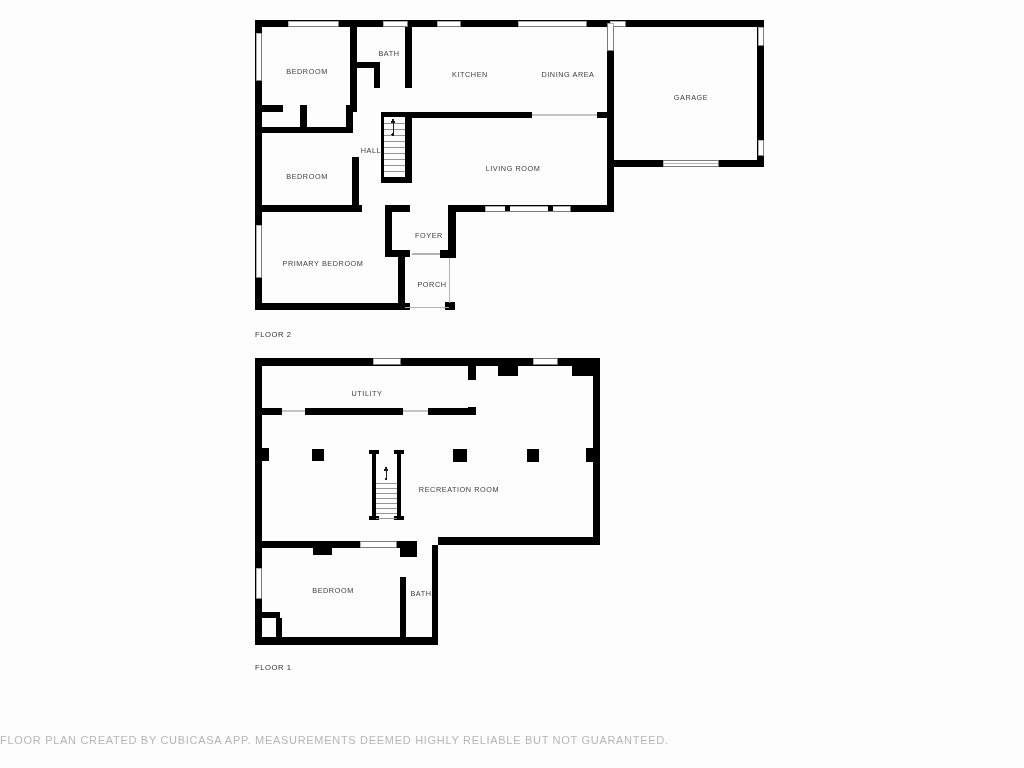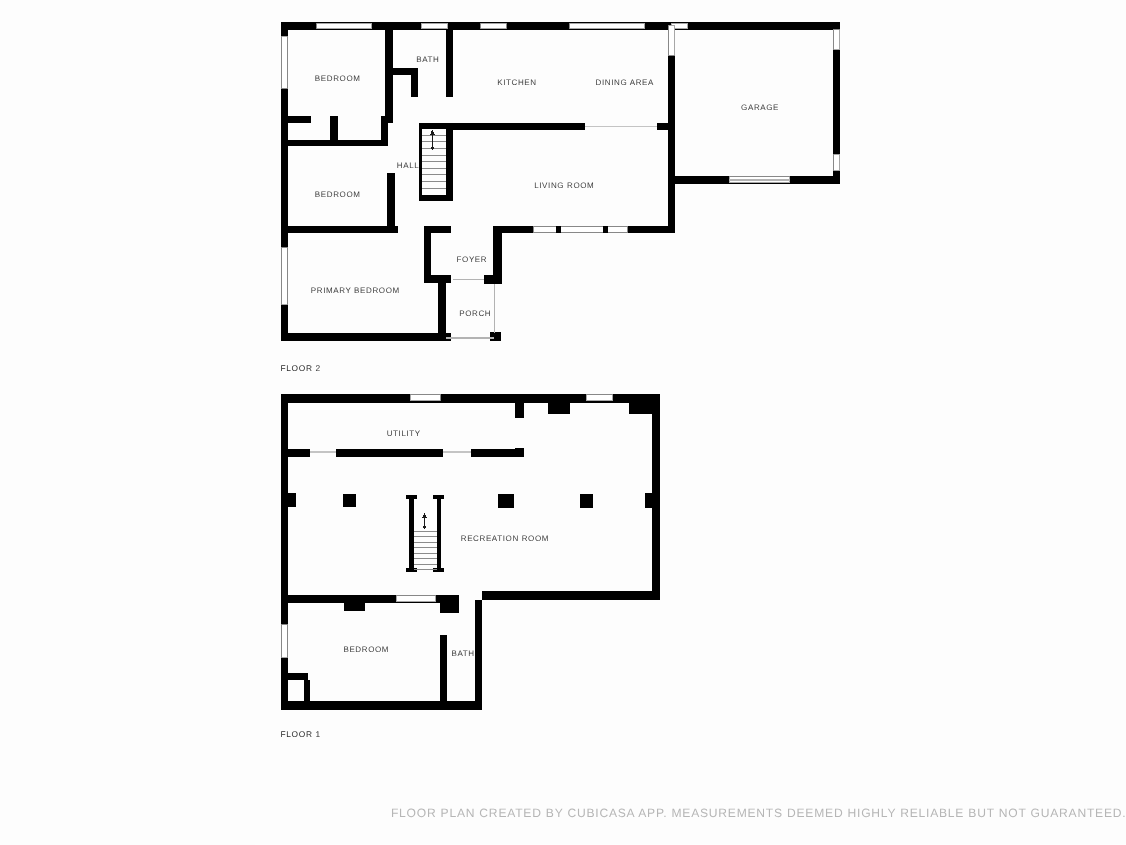--- a/index.html
+++ b/index.html
@@ -8,21 +8,21 @@
   svg{position:absolute;left:0;top:0;}
   .wall{fill:#000;}
   .win{fill:#fff;stroke:#9b9b9b;stroke-width:0.8;}
   .openline{fill:#c4c4c4;}
   .tread{stroke:#8a8a8a;stroke-width:0.9;}
   .thin{stroke:#b3b3b3;stroke-width:1.4;fill:none;}
   .roomlabel{fill:#3d3d3d;font-size:7.3px;letter-spacing:0.55px;text-anchor:middle;
              font-family:"Liberation Sans",sans-serif;}
   .floorlabel{fill:#2e2e2e;font-size:7.6px;letter-spacing:0.6px;text-anchor:start;
               font-family:"Liberation Sans",sans-serif;}
-  .footer{position:absolute;left:0;top:734px;width:1024px;text-align:right;
+  .footer{position:absolute;left:0;top:734px;width:1024px;text-align:left;
           color:#b6b6b6;font-size:11px;letter-spacing:0.7px;}
   .arrowline{stroke:#1a1a1a;stroke-width:1;}
 </style>
 </head>
 <body>
 
 <div class="page">
 <svg width="1024" height="768" viewBox="0 0 1024 768" shape-rendering="crispEdges">
 
   <g>

